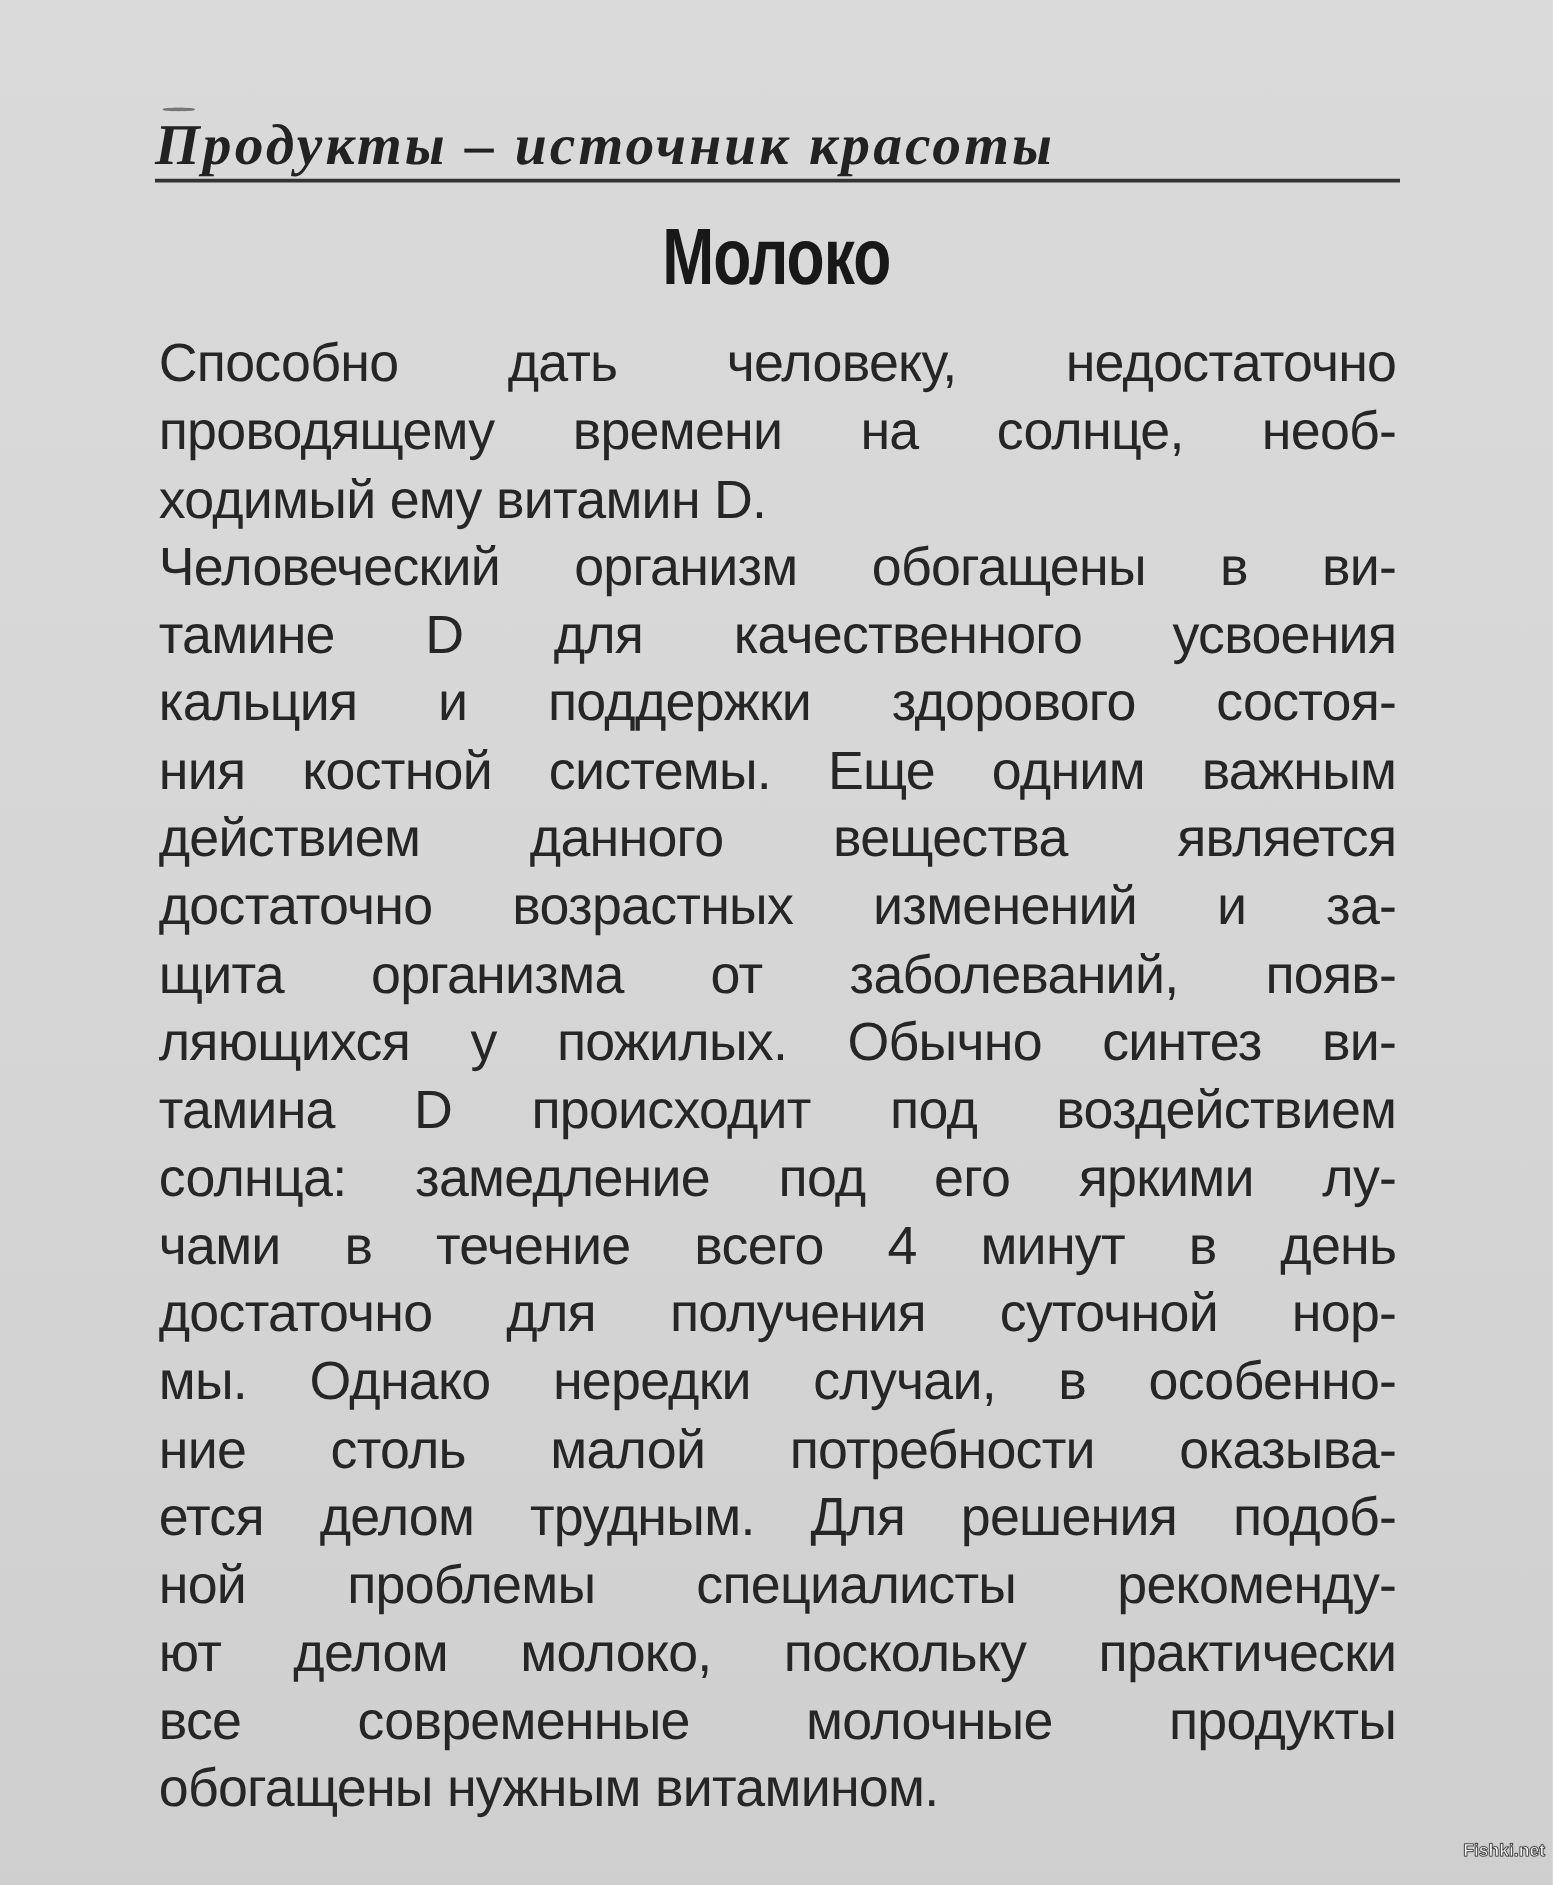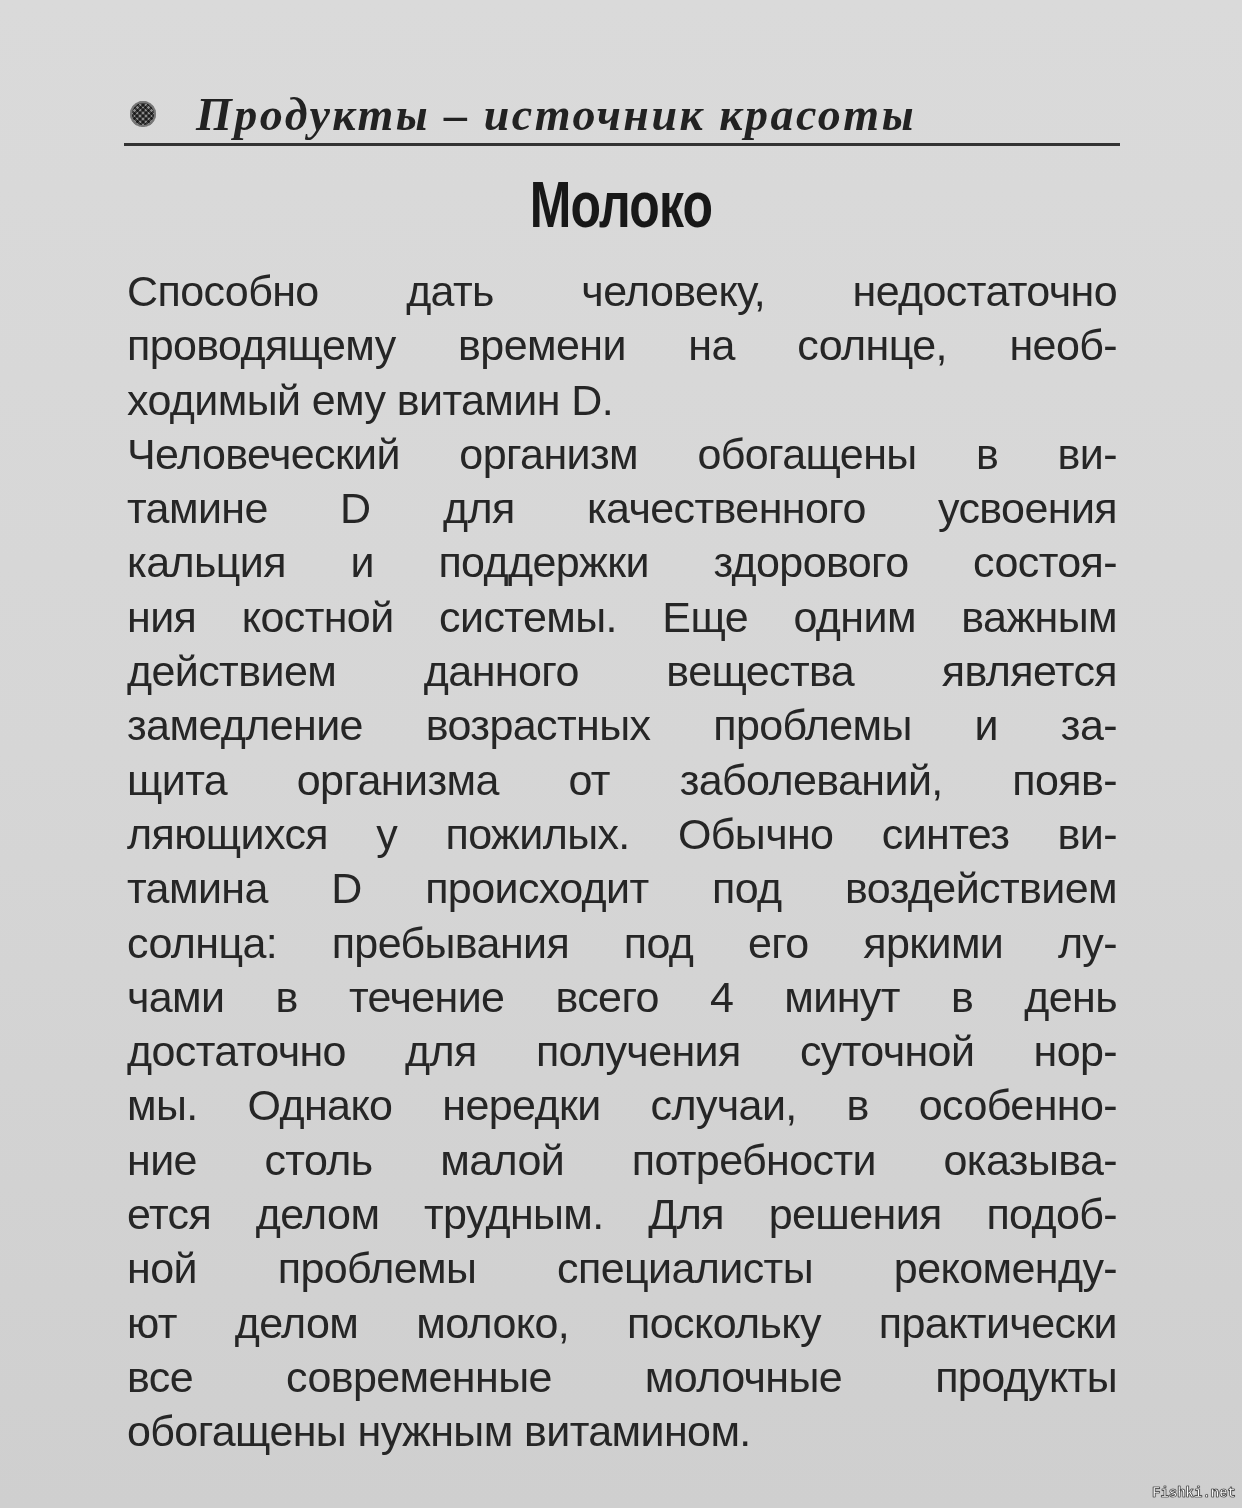--- a/index.html
+++ b/index.html
@@ -9,21 +9,21 @@
     position: relative;
     font-family: "Liberation Sans", "DejaVu Sans", sans-serif;
     color: #1e1e1e;
   }
   .page {
     position: absolute; left: 0; top: 0; width: 1242px; height: 1508px;
     background: linear-gradient(180deg, #dadada 0%, #d6d6d6 50%, #cfcfcf 100%);
   }
   .header {
     position: absolute; left: 124px; top: 86px; width: 996px; height: 56px;
-    display: flex; align-items: center;
+    display: flex; align-items: flex-start; flex-direction: column;
   }
   .header-icon {
     width: 26px; height: 26px; margin-left: 6px; margin-right: 40px;
     border-radius: 50%;
     background: repeating-linear-gradient(45deg, #555 0 2px, #bbb 2px 4px),
                 repeating-linear-gradient(-45deg, #555 0 2px, #bbb 2px 4px);
     background-blend-mode: multiply;
     box-shadow: 0 0 0 2px #777 inset;
   }
   .header-title {
@@ -48,25 +48,24 @@
   }
   .line {
     height: 54.3px; line-height: 54.3px;
     font-size: 43px; white-space: nowrap;
     text-align: justify; text-align-last: justify;
     color: #262626;
     letter-spacing: -0.6px;
   }
   .line.last { text-align-last: left; }
   .watermark {
-    position: absolute; right: 6px; bottom: 7px;
+    position: absolute; right: 6px; bottom: 20px;
     font-size: 14px; font-weight: bold; color: #fff;
     -webkit-text-stroke: 0.6px #333;
     text-shadow: 0 0 1px #000;
-    font-family: Liberation Mono, monospace;
   }
 </style>
 </head>
 <body>
 
 <div class="page">
   <div class="header">
     <span class="header-icon"></span>
     <span class="header-title">Продукты – источник красоты</span>
   </div>
@@ -76,25 +75,25 @@
 
   <div class="body-text">
     <div class="line">Способно дать человеку, недостаточно</div>
     <div class="line">проводящему времени на солнце, необ-</div>
     <div class="line last">ходимый ему витамин D.</div>
     <div class="line">Человеческий организм обогащены в ви-</div>
     <div class="line">тамине D для качественного усвоения</div>
     <div class="line">кальция и поддержки здорового состоя-</div>
     <div class="line">ния костной системы. Еще одним важным</div>
     <div class="line">действием данного вещества является</div>
-    <div class="line">замедление возрастных проблемы и за-</div>
+    <div class="line">достаточно возрастных изменений и за-</div>
     <div class="line">щита организма от заболеваний, появ-</div>
     <div class="line">ляющихся у пожилых. Обычно синтез ви-</div>
     <div class="line">тамина D происходит под воздействием</div>
-    <div class="line">солнца: пребывания под его яркими лу-</div>
+    <div class="line">солнца: замедление под его яркими лу-</div>
     <div class="line">чами в течение всего 4 минут в день</div>
     <div class="line">достаточно для получения суточной нор-</div>
     <div class="line">мы. Однако нередки случаи, в особенно-</div>
     <div class="line">ние столь малой потребности оказыва-</div>
     <div class="line">ется делом трудным. Для решения подоб-</div>
     <div class="line">ной проблемы специалисты рекоменду-</div>
     <div class="line">ют делом молоко, поскольку практически</div>
     <div class="line">все современные молочные продукты</div>
     <div class="line last">обогащены нужным витамином.</div>
   </div>

